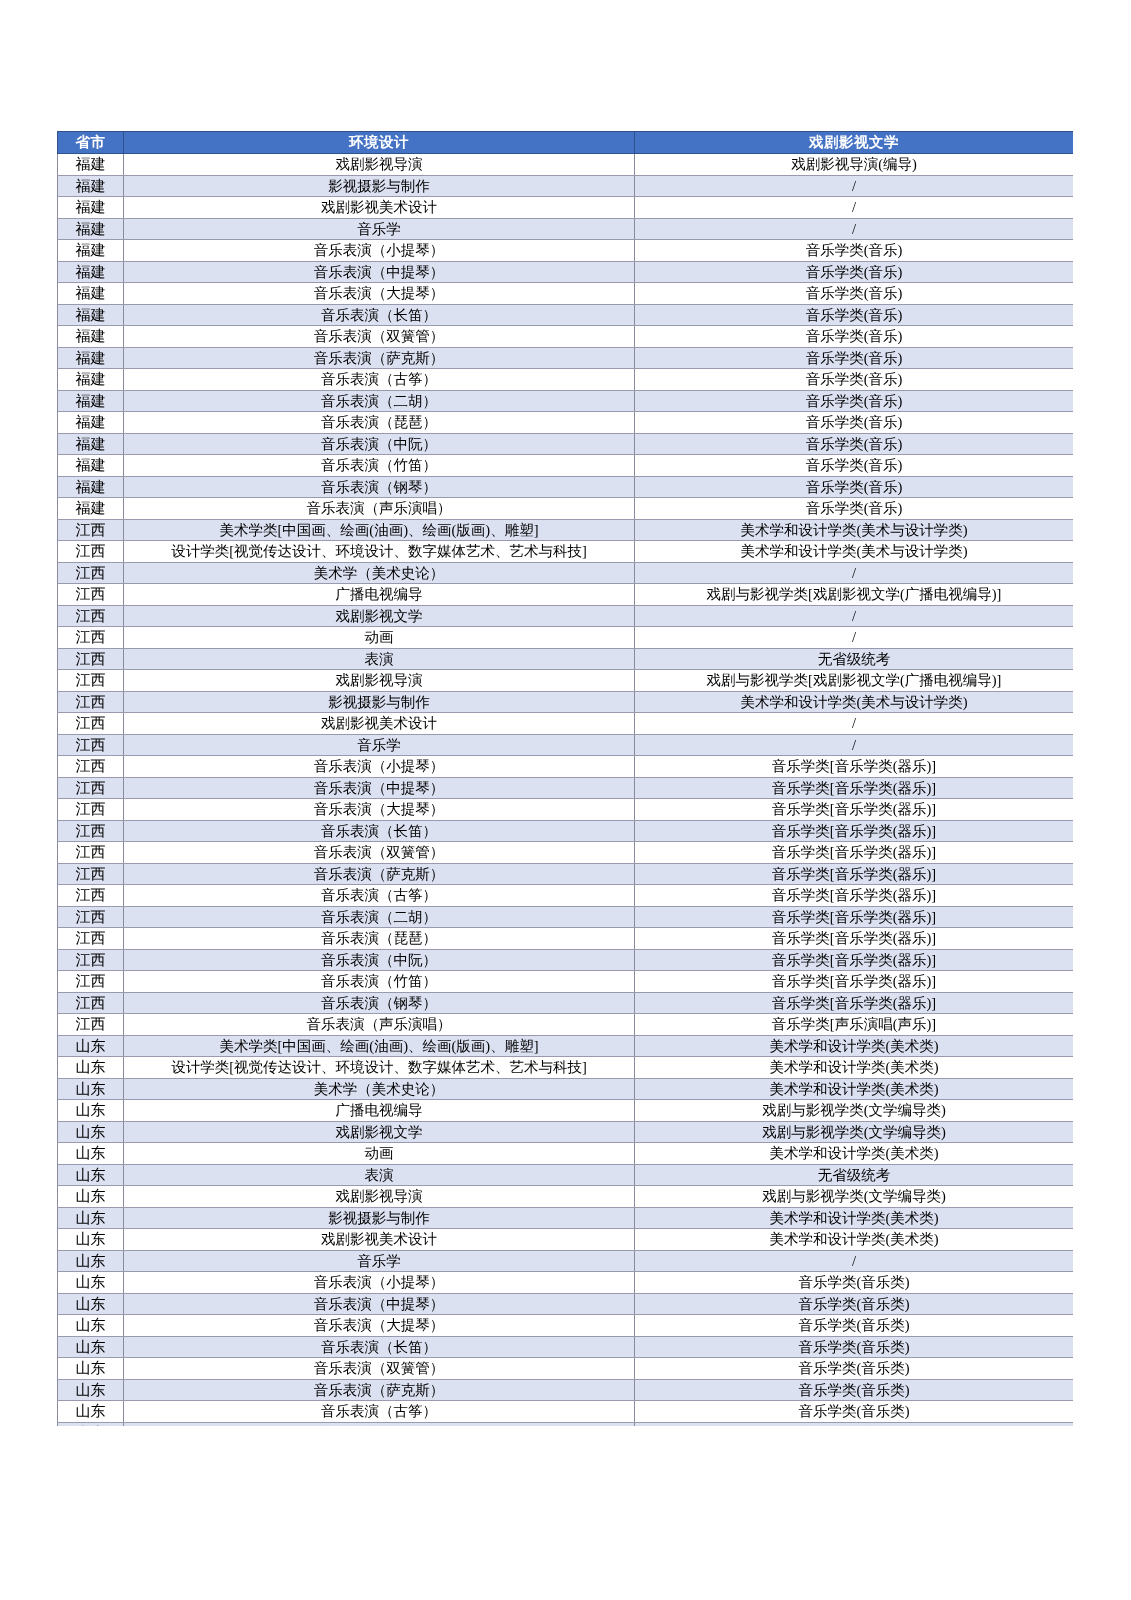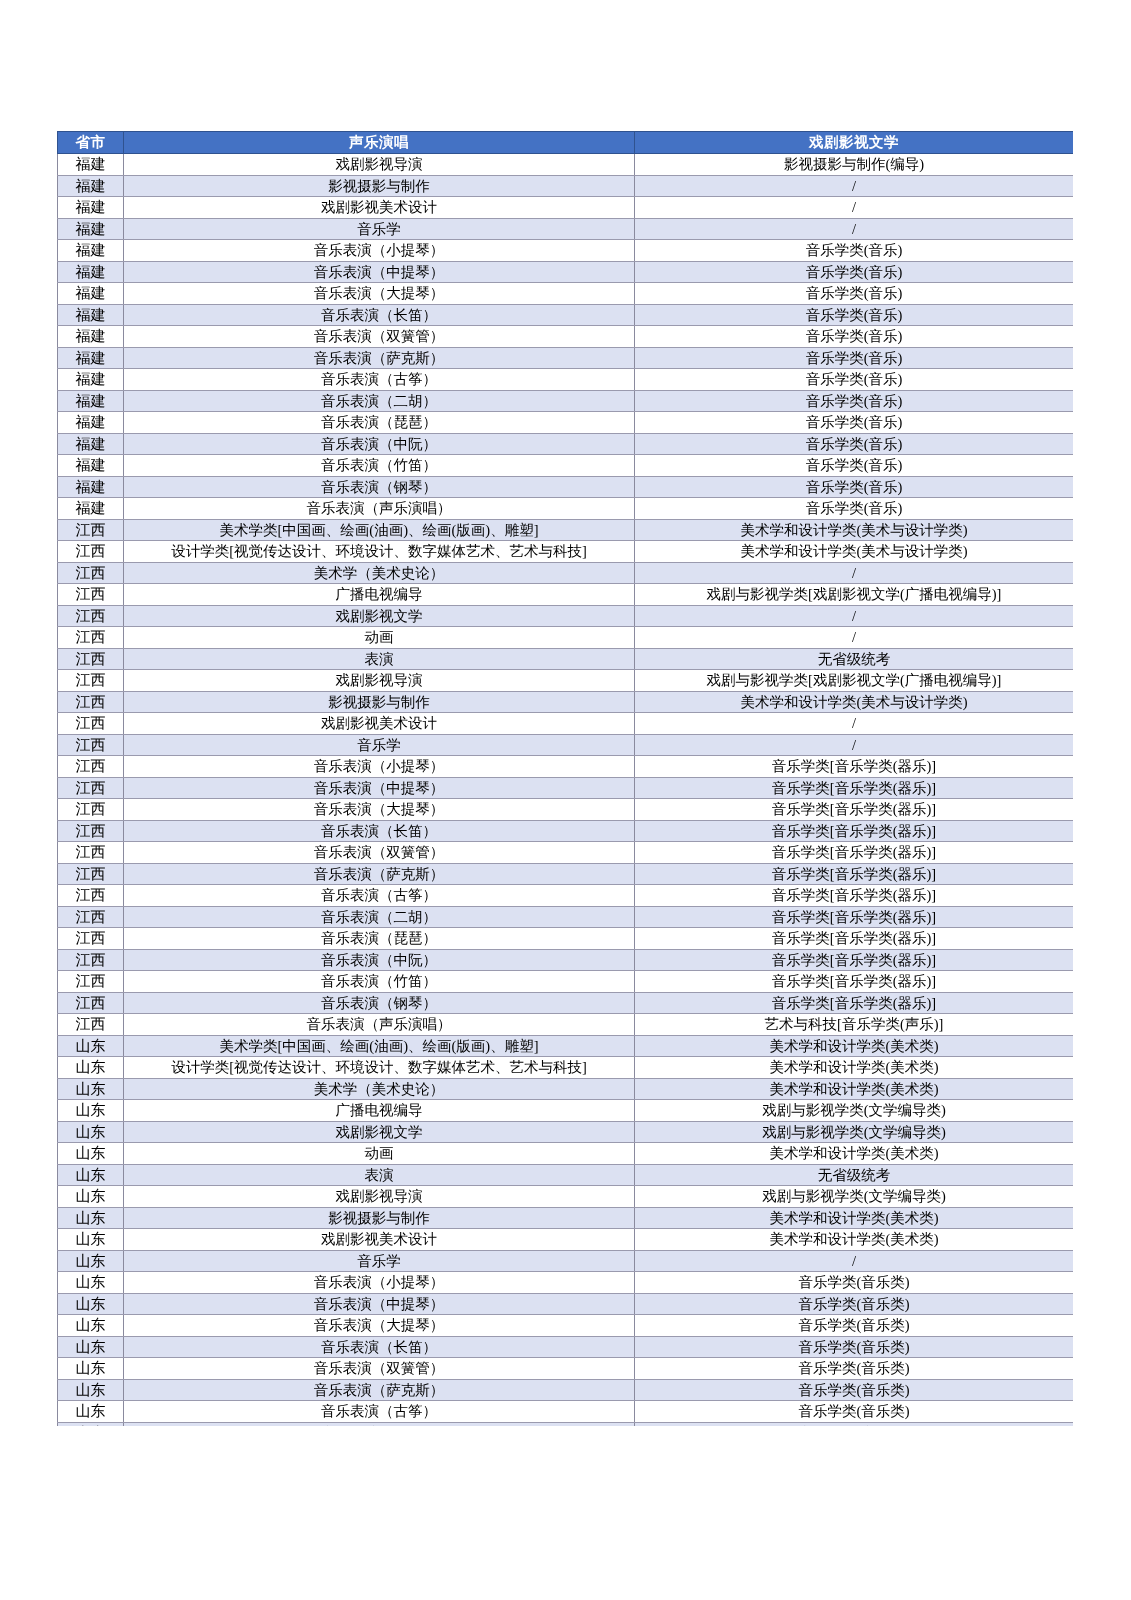--- a/index.html
+++ b/index.html
@@ -83,29 +83,29 @@
   <div id="table-wrap">
     <table class="data-table">
       <colgroup>
         <col class="c-prov">
         <col class="c-major">
         <col class="c-cat">
       </colgroup>
       <thead>
         <tr>
           <th>省市</th>
-          <th>声乐演唱</th>
+          <th>环境设计</th>
           <th>戏剧影视文学</th>
         </tr>
       </thead>
       <tbody id="table-body">
           <tr class="plain">
             <td class="prov-cell">福建</td>
             <td class="major-cell">戏剧影视导演</td>
-            <td class="cat-cell">影视摄影与制作(编导)</td>
+            <td class="cat-cell">戏剧影视导演(编导)</td>
           </tr>
           <tr class="alt">
             <td class="prov-cell">福建</td>
             <td class="major-cell">影视摄影与制作</td>
             <td class="cat-cell slash">/</td>
           </tr>
           <tr class="plain">
             <td class="prov-cell">福建</td>
             <td class="major-cell">戏剧影视美术设计</td>
             <td class="cat-cell slash">/</td>
@@ -291,21 +291,21 @@
             <td class="cat-cell">音乐学类[音乐学类(器乐)]</td>
           </tr>
           <tr class="alt">
             <td class="prov-cell">江西</td>
             <td class="major-cell">音乐表演（钢琴）</td>
             <td class="cat-cell">音乐学类[音乐学类(器乐)]</td>
           </tr>
           <tr class="plain">
             <td class="prov-cell">江西</td>
             <td class="major-cell">音乐表演（声乐演唱）</td>
-            <td class="cat-cell">艺术与科技[音乐学类(声乐)]</td>
+            <td class="cat-cell">音乐学类[声乐演唱(声乐)]</td>
           </tr>
           <tr class="alt">
             <td class="prov-cell">山东</td>
             <td class="major-cell">美术学类[中国画、绘画(油画)、绘画(版画)、雕塑]</td>
             <td class="cat-cell">美术学和设计学类(美术类)</td>
           </tr>
           <tr class="plain">
             <td class="prov-cell">山东</td>
             <td class="major-cell">设计学类[视觉传达设计、环境设计、数字媒体艺术、艺术与科技]</td>
             <td class="cat-cell">美术学和设计学类(美术类)</td>

